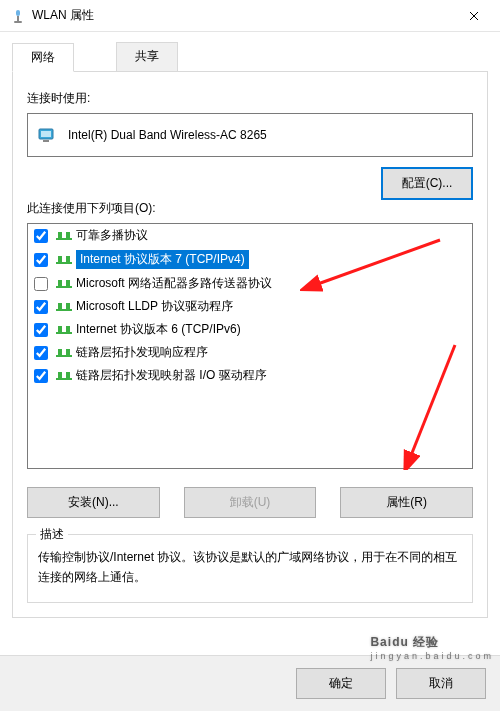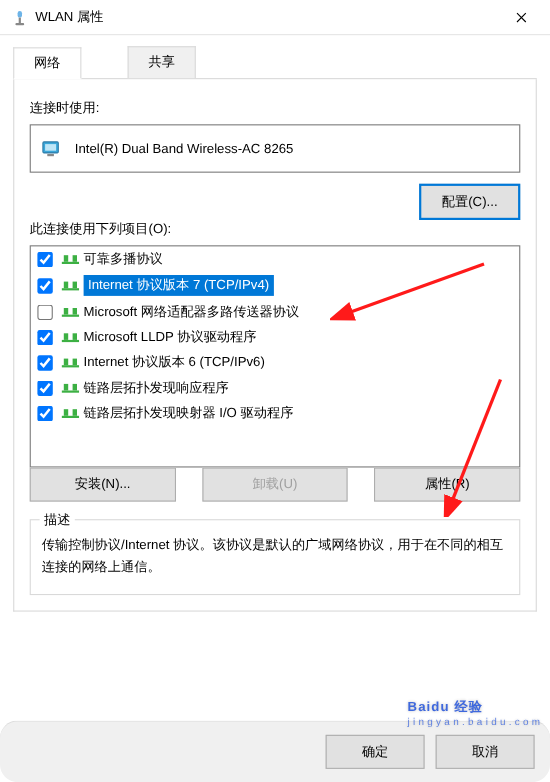--- a/index.html
+++ b/index.html
@@ -22,39 +22,39 @@
   .label { margin-bottom: 6px; }
 
   .adapter-box { border: 1px solid #7a7a7a; padding: 10px 10px; display: flex; align-items: center; min-height: 44px; }
   .adapter-box .adp-icon { width: 20px; height: 18px; margin-right: 10px; flex-shrink:0; }
 
   .cfg-row { display:flex; justify-content:flex-end; margin-top: 10px; }
   .btn { min-width: 92px; padding: 6px 14px; background: #e1e1e1; border: 1px solid #adadad; text-align: center; cursor: default; }
   .btn.primary-outline { border: 2px solid #0078d7; background: #e1e1e1; }
   .btn.disabled { color:#a0a0a0; }
 
-  .listbox { border: 1px solid #7a7a7a; height: 202px; overflow: hidden; background:#fff; }
+  .listbox { border: 1px solid #7a7a7a; height: 246px; overflow: hidden; background:#fff; }
   .row { display:flex; align-items:center; padding: 3px 6px; gap: 4px; }
   .row.selected { background: #fff; }
   .row.selected .label-hl { background:#0078d7; color:#fff; padding: 1px 4px; }
   .row input[type=checkbox] { width:14px; height:14px; margin:0 4px 0 0; }
   .net-icon { width:16px; height:14px; flex-shrink:0; }
   .row .txt { white-space: nowrap; }
 
-  .btn-row { display:flex; gap: 24px; }
+  .btn-row { display:flex; gap: 24px; margin-top: 18px; }
   .btn-row .btn { flex:1; }
 
   .group { border:1px solid #d9d9d9; margin-top: 16px; padding: 12px 10px 14px 10px; position:relative; }
   .group .legend { position:absolute; top:-9px; left:8px; background:#fff; padding:0 4px; }
   .desc { line-height: 1.7; }
 
-  .dlg-footer { position:absolute; left:0; right:0; bottom:0; background:#f0f0f0; border-top:1px solid #dcdcdc; padding:12px 14px; display:flex; justify-content:flex-end; gap:10px;border-radius:16px; }
+  .dlg-footer { position:absolute; left:0; right:0; bottom:0; background:#f0f0f0; border-top:1px solid #dcdcdc; padding:12px 14px; display:flex; justify-content:flex-end; gap:10px; }
   .dlg-footer .btn { min-width: 90px; }
 
-  .watermark { position:absolute; right:6px; bottom:50px; color:#1d4ed8; opacity:.85; font-size:16px; font-weight:bold; text-shadow:0 0 3px rgba(0,0,0,.3); letter-spacing:1px; pointer-events:none; }
+  .watermark { position:absolute; right:6px; bottom:50px; color:#404040; opacity:.85; font-size:16px; font-weight:bold; text-shadow:0 0 3px rgba(0,0,0,.3); letter-spacing:1px; pointer-events:none; }
   .watermark small { display:block; font-size:9px; font-weight:normal; letter-spacing:3px; opacity:.8; }
 
   .arrow { position:absolute; pointer-events:none; }
 </style>
 </head>
 <body>
 
 <div class="titlebar">
   <span class="icon">
     <svg viewBox="0 0 16 16">

